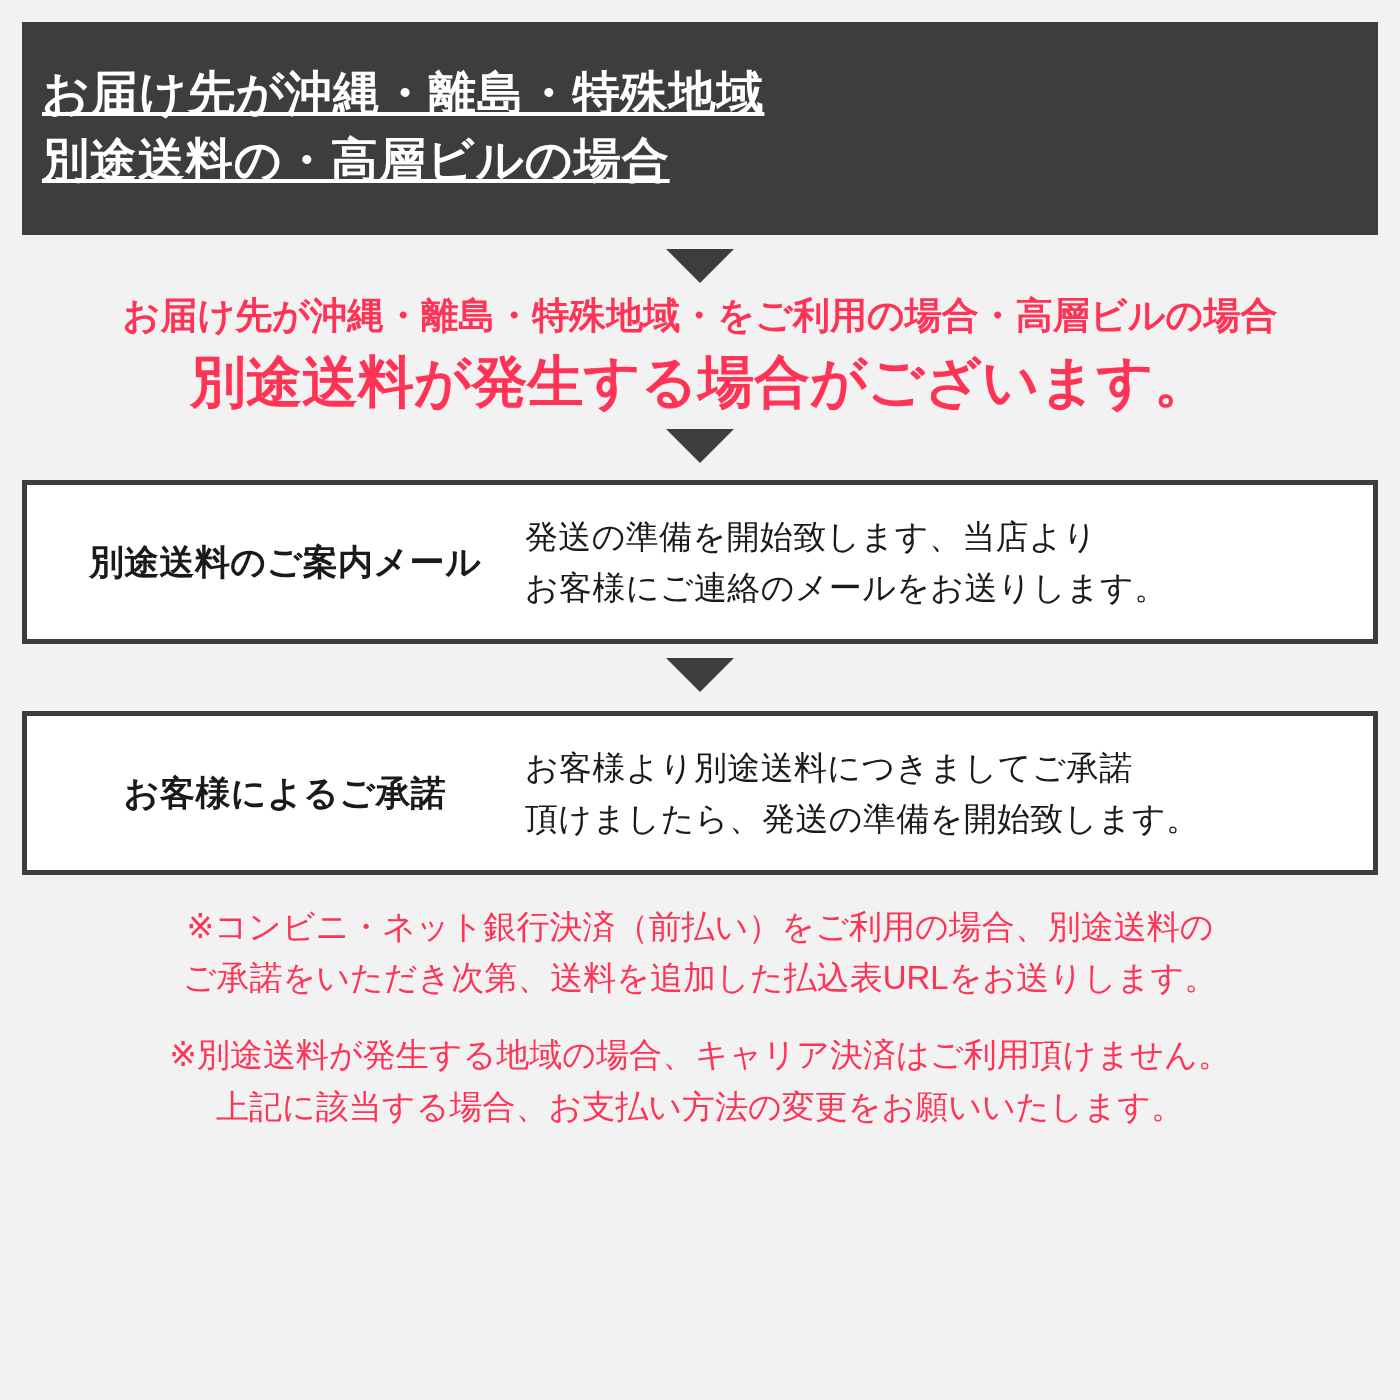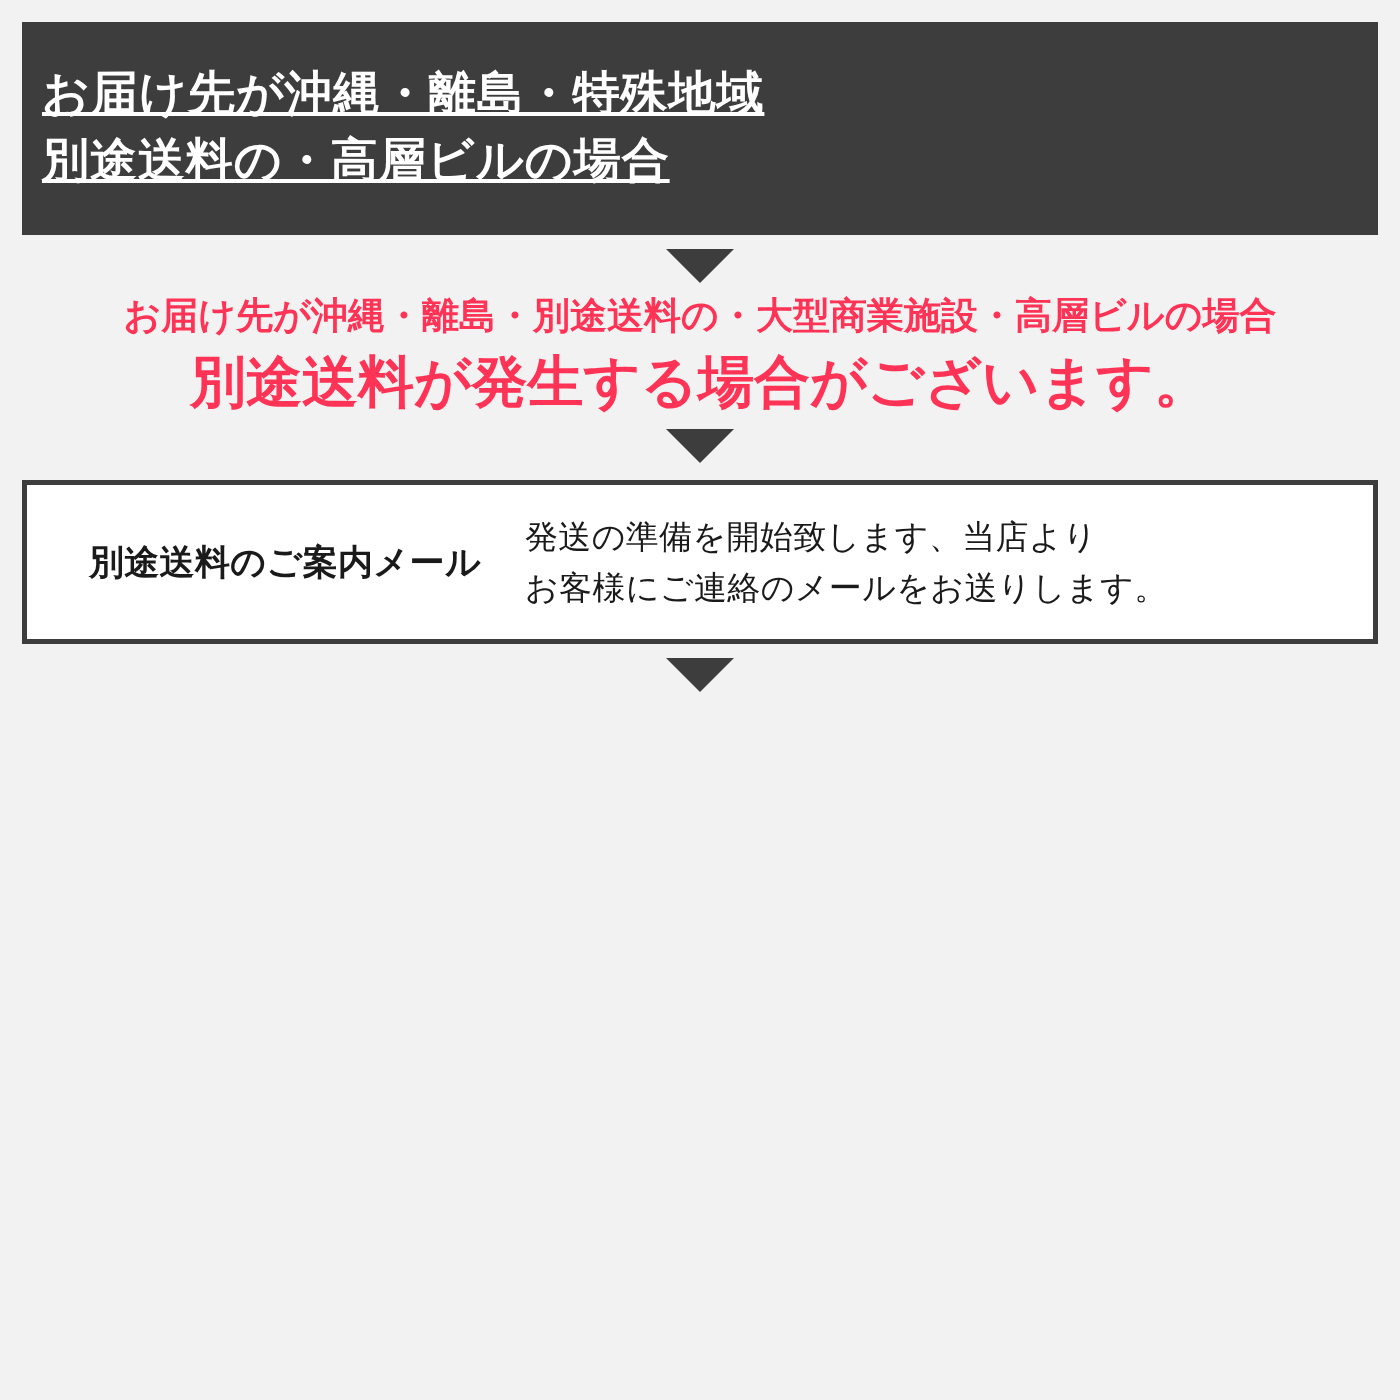--- a/index.html
+++ b/index.html
@@ -123,31 +123,48 @@
 <div class="page">
 
   <div class="header-banner">
     <div class="header-line">お届け先が沖縄・離島・特殊地域</div>
     <div class="header-line">別途送料の・高層ビルの場合</div>
   </div>
 
   <div class="arrow"></div>
 
   <div class="red-block">
-    <div class="red-line1">お届け先が沖縄・離島・別途送料の・大型商業施設・高層ビルの場合</div>
+    <div class="red-line1">お届け先が沖縄・離島・特殊地域・をご利用の場合・高層ビルの場合</div>
     <div class="red-line2">別途送料が発生する場合がございます。</div>
   </div>
 
   <div class="arrow small"></div>
 
   <div class="step-box">
     <div class="step-label">別途送料のご案内メール</div>
     <div class="step-desc">
       <div>発送の準備を開始致します、当店より</div>
       <div>お客様にご連絡のメールをお送りします。</div>
     </div>
   </div>
 
   <div class="arrow"></div>
 
+  <div class="step-box">
+    <div class="step-label">お客様によるご承諾</div>
+    <div class="step-desc">
+      <div>お客様より別途送料につきましてご承諾</div>
+      <div>頂けましたら、発送の準備を開始致します。</div>
+    </div>
+  </div>
 
+  <div class="notes">
+    <div class="note">
+      <div>※コンビニ・ネット銀行決済（前払い）をご利用の場合、別途送料の</div>
+      <div>ご承諾をいただき次第、送料を追加した払込表URLをお送りします。</div>
+    </div>
+    <div class="note">
+      <div>※別途送料が発生する地域の場合、キャリア決済はご利用頂けません。</div>
+      <div>上記に該当する場合、お支払い方法の変更をお願いいたします。</div>
+    </div>
+  </div>
 
 </div>
 
 </body></html>

